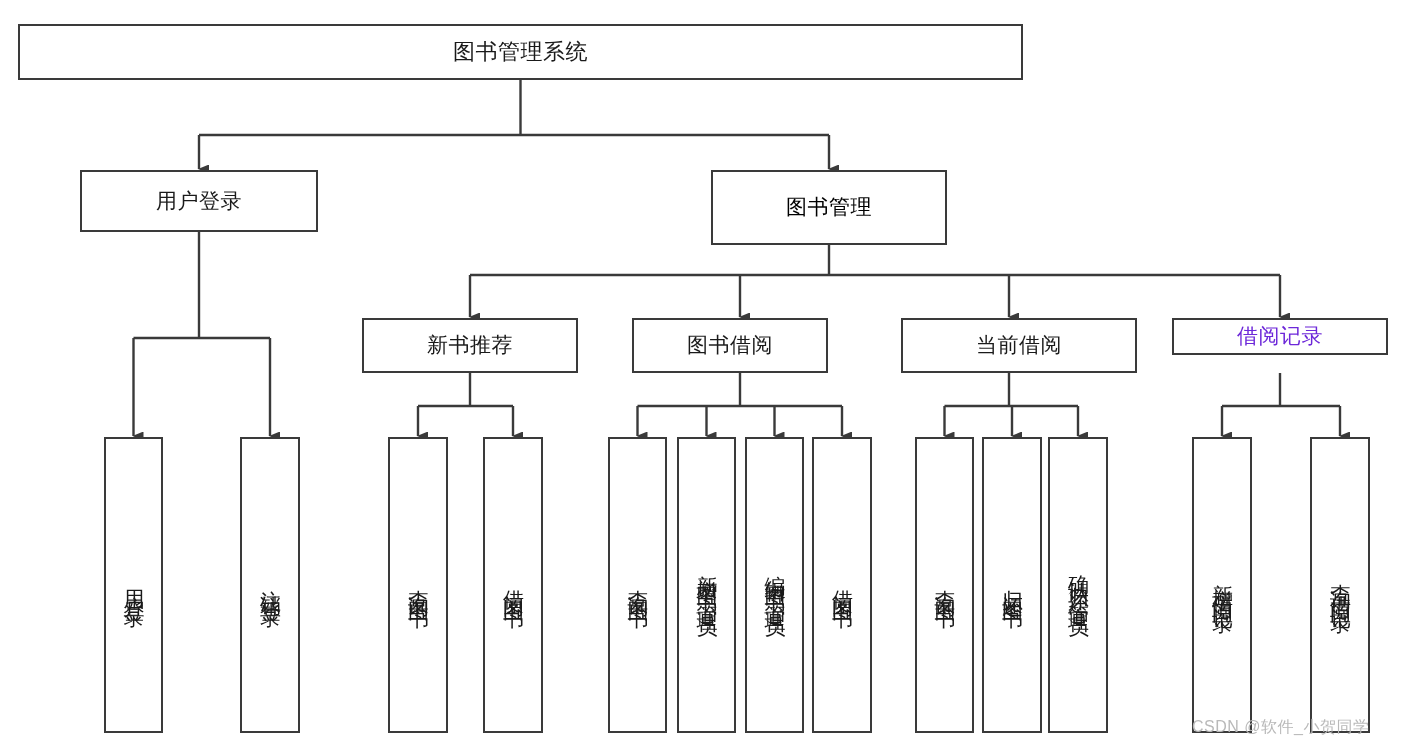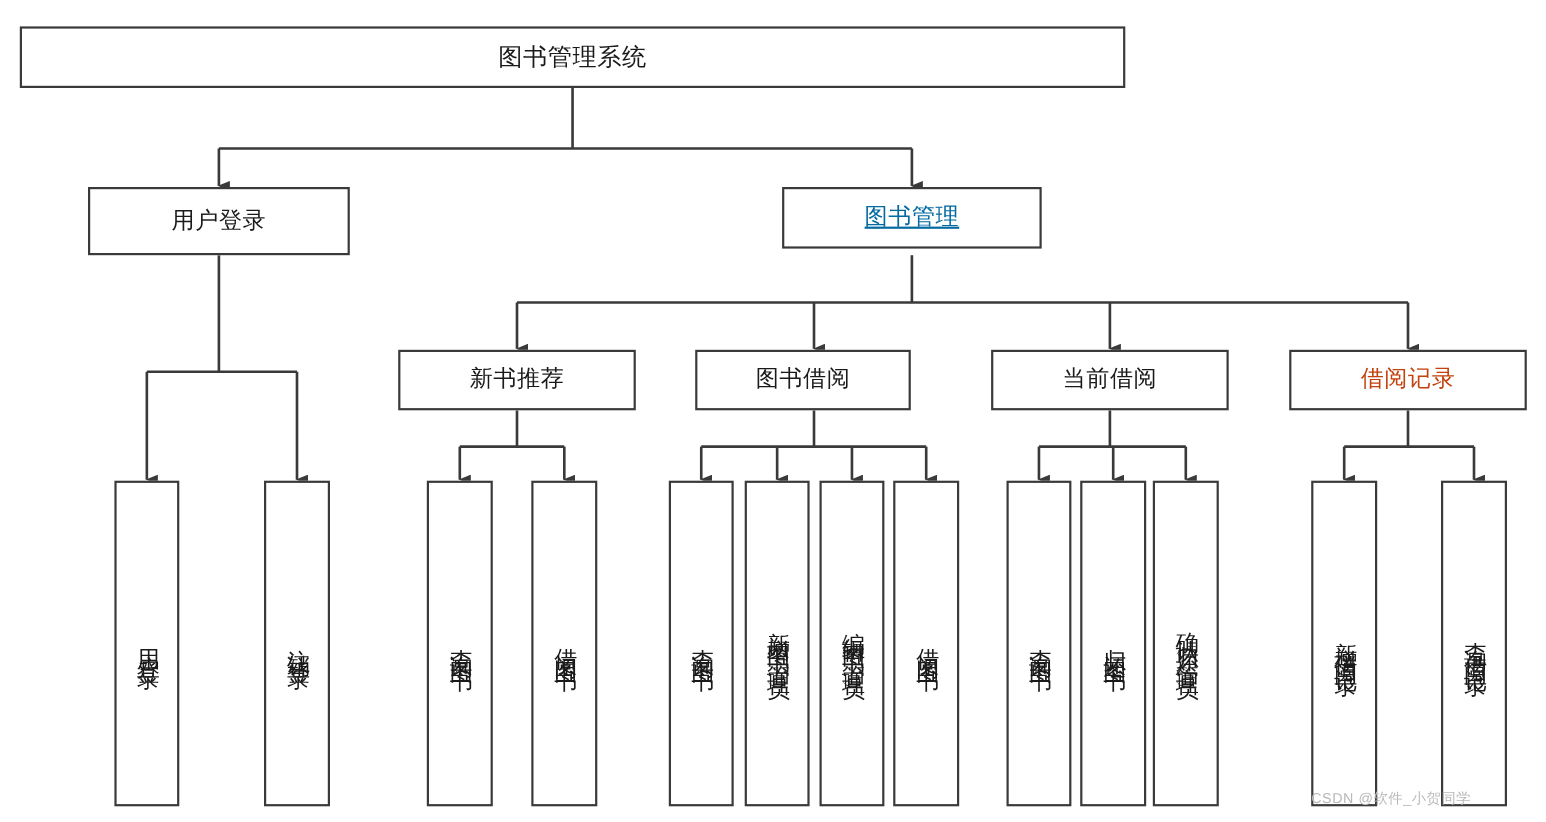--- a/index.html
+++ b/index.html
@@ -44,21 +44,21 @@
   .node.vertical .label {
     writing-mode: vertical-rl;
     text-orientation: upright;
     letter-spacing: 6px;
     font-size: 21px;
     white-space: nowrap;
   }
   .node.root .label { font-size: 22px; }
   .watermark {
     position: absolute;
-    font-size: 13px;
+    font-size: 16px;
     color: #b9b9b9;
     white-space: nowrap;
     letter-spacing: 0.5px;
     font-family: "Liberation Sans", "DejaVu Sans", sans-serif;
   }
 </style>
 </head>
 <body>
 
 <div id="canvas">
@@ -104,33 +104,33 @@
         <line x1="1340" y1="406" x2="1340" y2="436" stroke="#3a3a3a" stroke-width="2.4" marker-end="url(#arrowhead)"></line>
       </g>
   </svg>
   <div id="node-layer">
       <div class="node horizontal root" style="left: 18px; top: 12px; width: 1005px; height: 56px; border-color: rgb(58, 58, 58); color: rgb(26, 26, 26); margin-top: 12px;">
         <span class="label">图书管理系统</span>
       </div>
       <div class="node horizontal" style="left: 80px; top: 170px; width: 238px; height: 62px; border-color: rgb(58, 58, 58); color: rgb(26, 26, 26);">
         <span class="label">用户登录</span>
       </div>
-      <div class="node horizontal" style="left: 711px; top: 170px; width: 236px; height: 56px; border-color: rgb(58, 58, 58); color: #0369a1; text-decoration: underline;">
+      <div class="node horizontal" style="left: 711px; top: 170px; width: 236px; height: 75px; border-color: rgb(58, 58, 58); color: #000000;">
         <span class="label">图书管理</span>
       </div>
       <div class="node horizontal" style="left: 362px; top: 318px; width: 216px; height: 55px; border-color: rgb(58, 58, 58); color: rgb(26, 26, 26); text-align: right;">
         <span class="label">新书推荐</span>
       </div>
       <div class="node horizontal" style="left: 632px; top: 318px; width: 196px; height: 55px; border-color: rgb(58, 58, 58); color: rgb(26, 26, 26);">
         <span class="label">图书借阅</span>
       </div>
-      <div class="node horizontal" style="left: 901px; top: 318px; width: 216px; height: 55px; border-color: rgb(58, 58, 58); color: rgb(26, 26, 26);">
+      <div class="node horizontal" style="left: 901px; top: 318px; width: 236px; height: 55px; border-color: rgb(58, 58, 58); color: rgb(26, 26, 26);">
         <span class="label">当前借阅</span>
       </div>
-      <div class="node horizontal" style="left: 1172px; top: 318px; width: 216px; height: 55px; border-color: rgb(58, 58, 58); color: #c2410c;">
+      <div class="node horizontal" style="left: 1172px; top: 318px; width: 216px; height: 37px; border-color: rgb(58, 58, 58); color: #6d28d9;">
         <span class="label">借阅记录</span>
       </div>
       <div class="node vertical" style="left: 104px; top: 437px; width: 59px; height: 296px; border-color: rgb(58, 58, 58); color: rgb(26, 26, 26);">
         <span class="label">用户登录</span>
       </div>
       <div class="node vertical" style="left: 240px; top: 437px; width: 60px; height: 296px; border-color: rgb(58, 58, 58); color: rgb(26, 26, 26);">
         <span class="label">注销登录</span>
       </div>
       <div class="node vertical" style="left: 388px; top: 437px; width: 60px; height: 296px; border-color: rgb(58, 58, 58); color: rgb(26, 26, 26);">
         <span class="label">查询图书</span>

